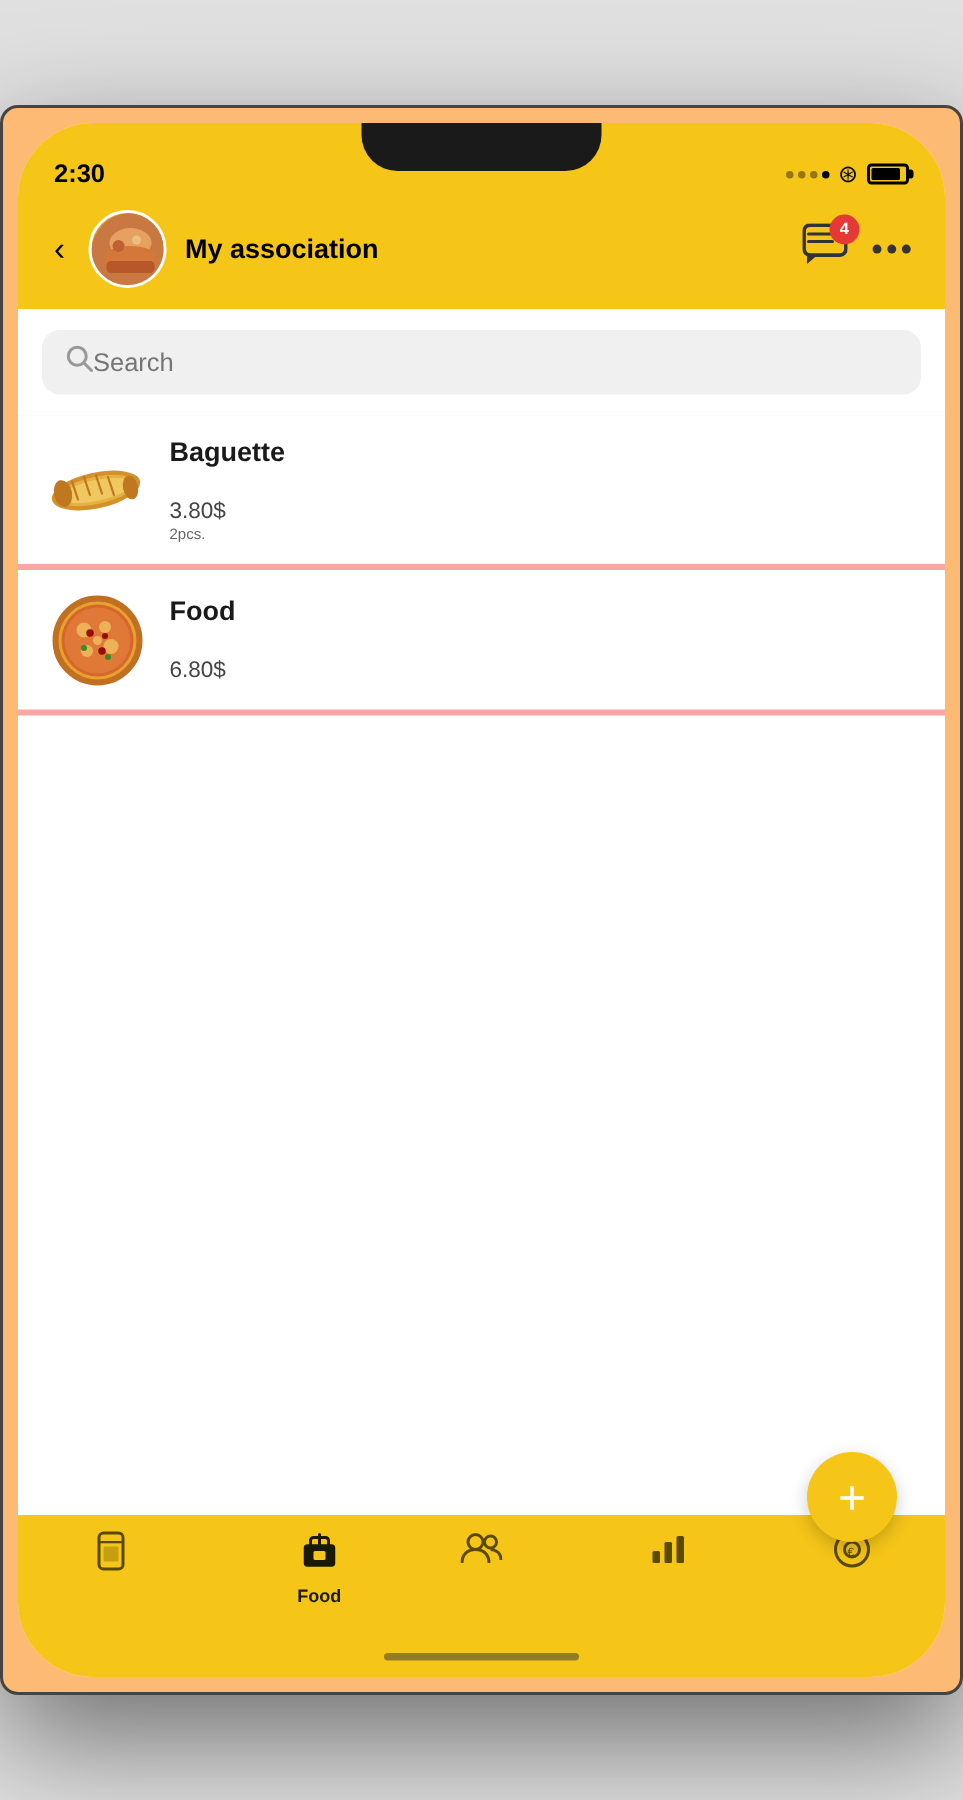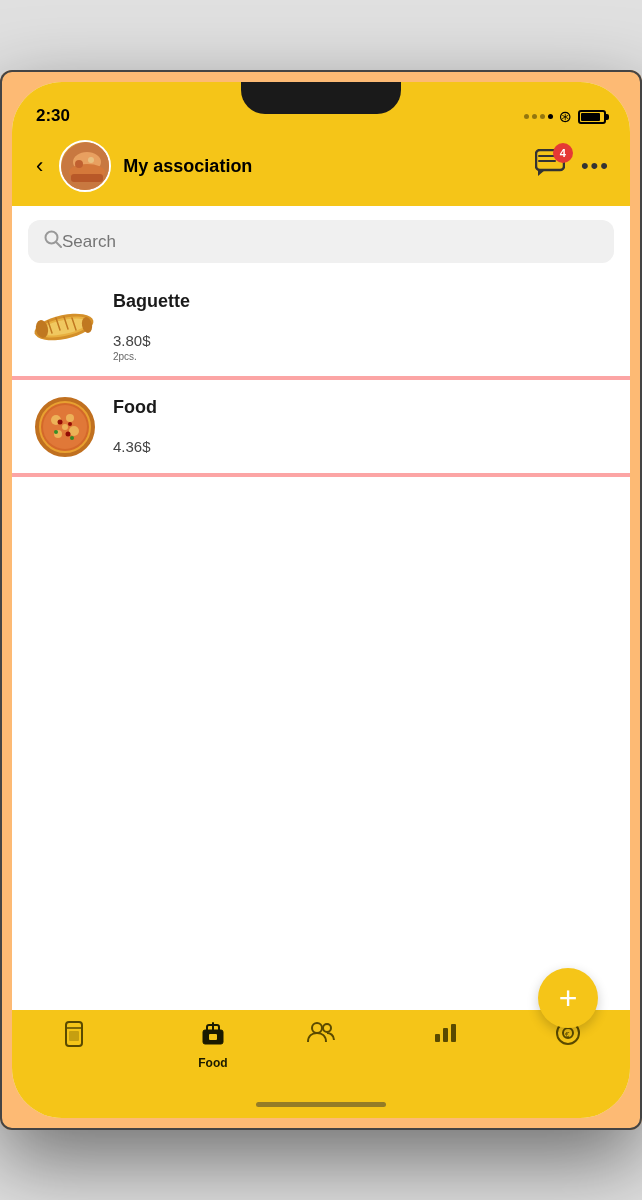--- a/index.html
+++ b/index.html
@@ -468,21 +468,21 @@
               <circle cx="36" cy="28" r="2" fill="#8B0000" opacity="0.9"></circle>
               <circle cx="34" cy="38" r="2.5" fill="#8B0000" opacity="0.9"></circle>
               <circle cx="22" cy="36" r="2" fill="#228B22" opacity="0.9"></circle>
               <circle cx="38" cy="42" r="2" fill="#228B22" opacity="0.9"></circle>
 
               <circle cx="31" cy="31" r="28" fill="none" stroke="#c07020" stroke-width="4"></circle>
             </svg>
           </div>
           <div class="item-details">
             <div class="item-name">Food</div>
-            <div class="item-price">4.36$</div>
+            <div class="item-price">6.80$</div>
           </div>
         </div>
 
       </div>
     </div>
 
     <div class="fab-container">
       <div class="fab">+</div>
     </div>
 

